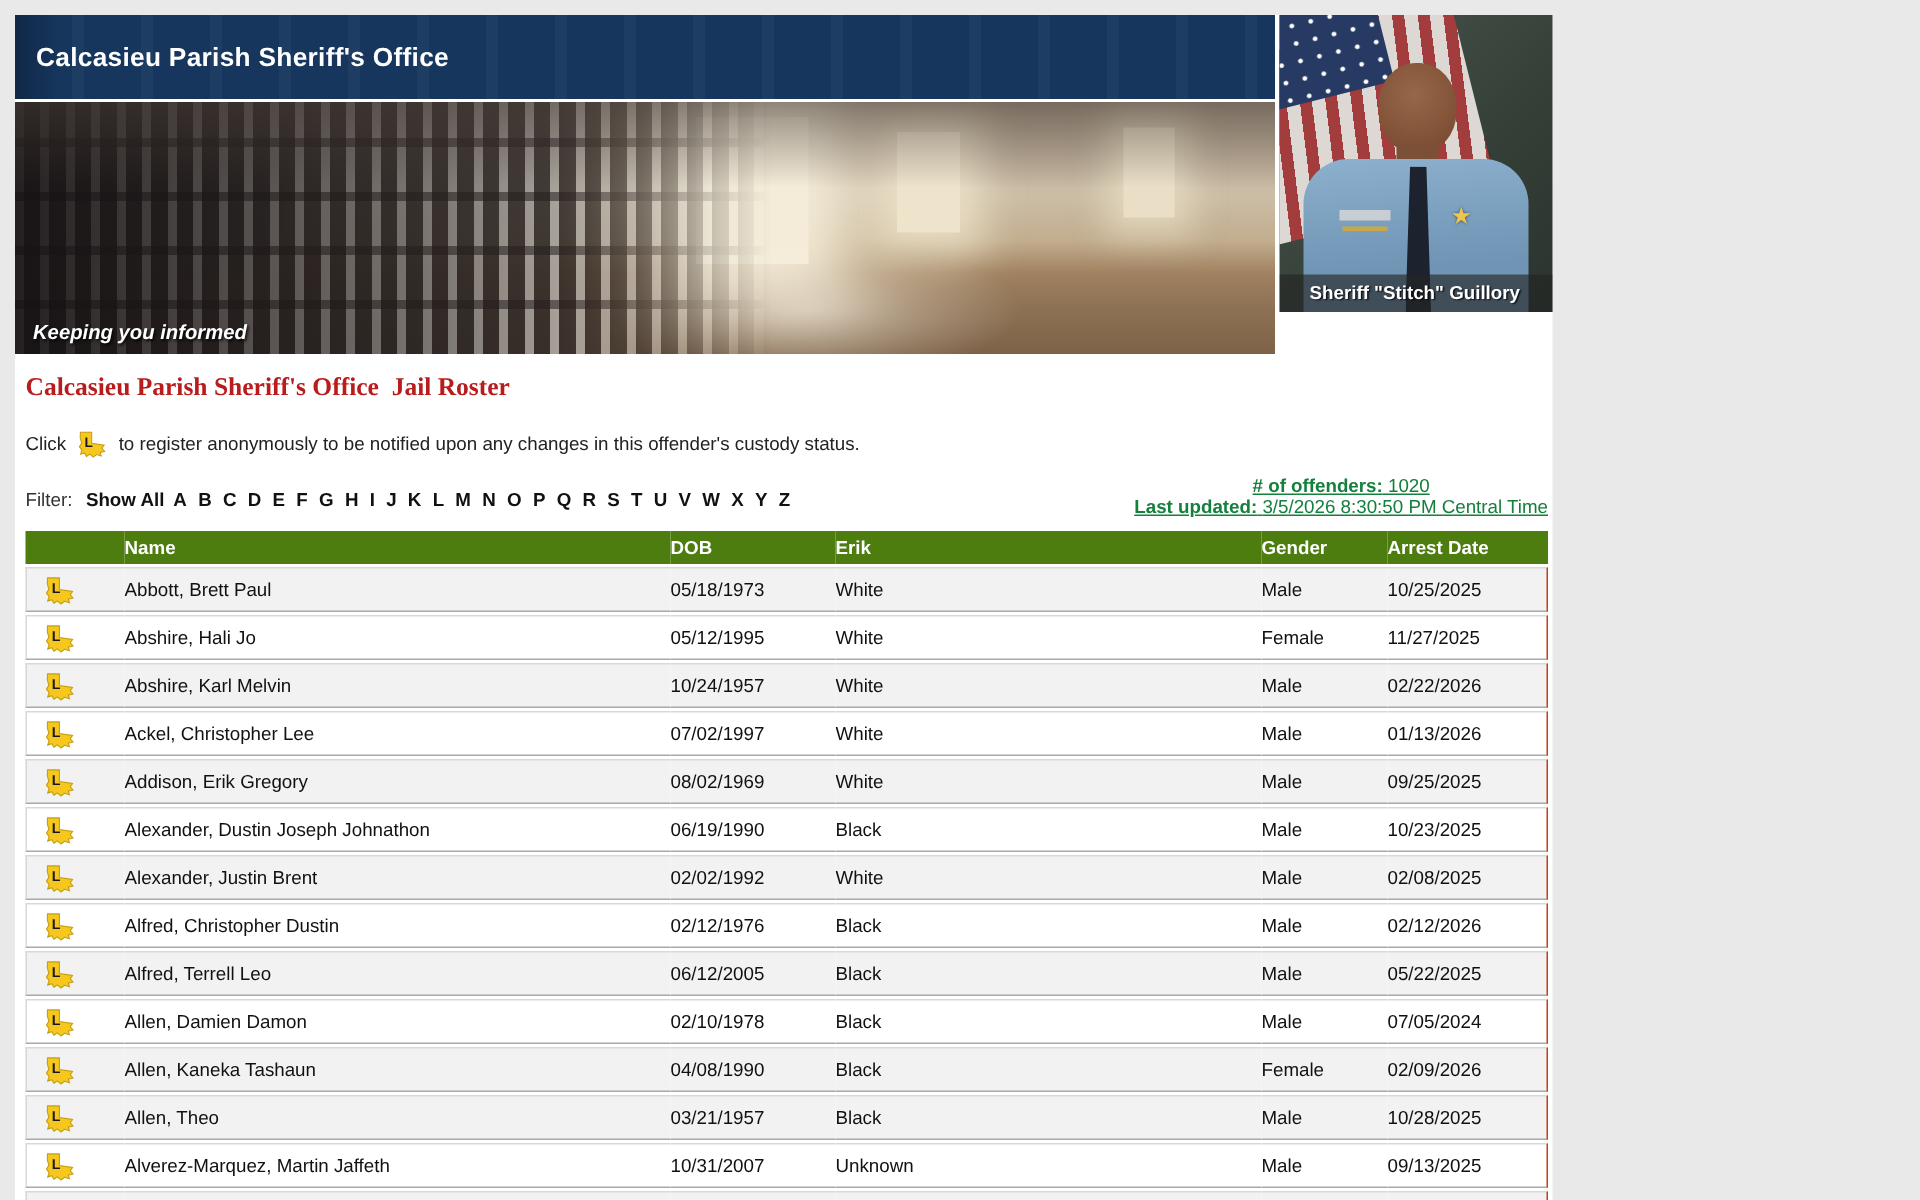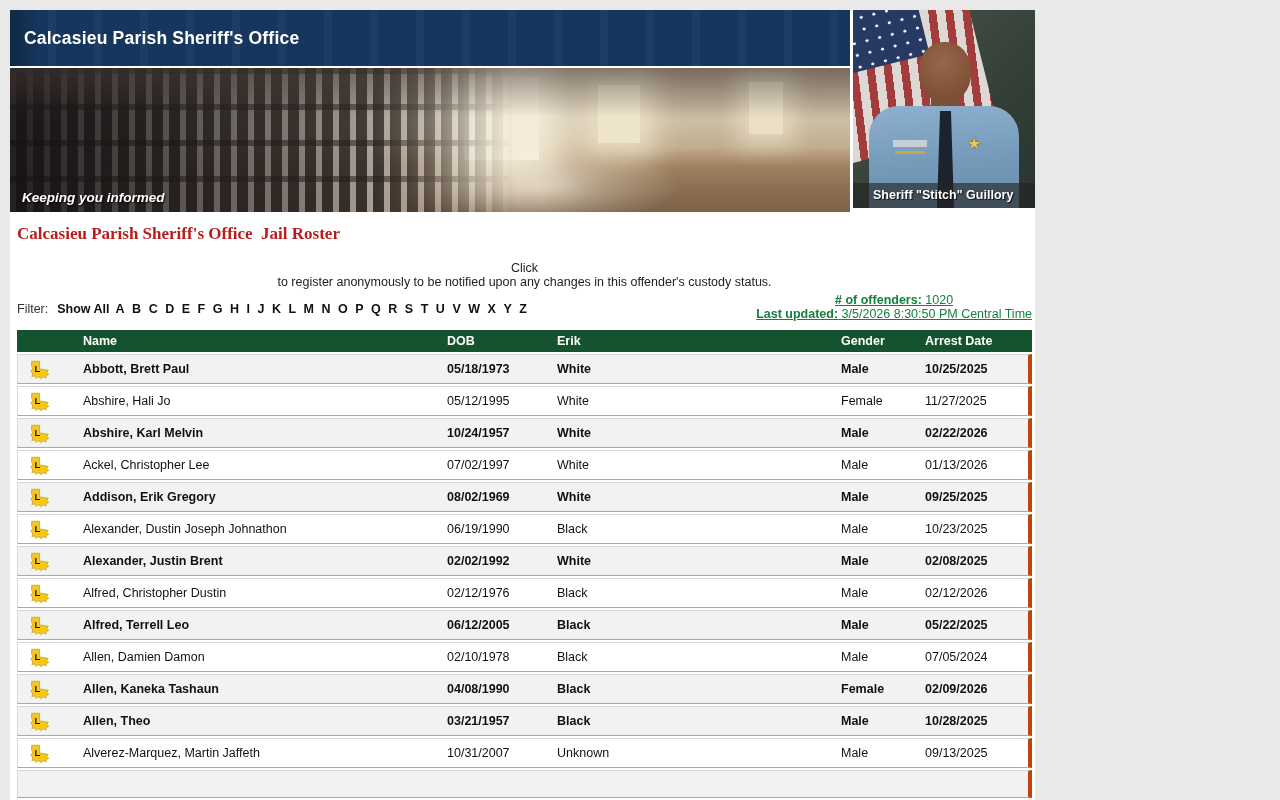--- a/index.html
+++ b/index.html
@@ -26,21 +26,21 @@
   .navy-bar::after {
     content: ""; position: absolute; inset: 0;
     background: repeating-linear-gradient(90deg, transparent 0 38px, rgba(255,255,255,0.035) 38px 46px),
                 linear-gradient(to right, rgba(0,0,0,0.25) 0, transparent 30px);
     pointer-events: none;
   }
   .site-title { color: #fff; font-size: 17.5px; font-weight: bold; letter-spacing: .2px; position: relative; z-index: 1; }
   .banner-gap { height: 2px; background: #fff; }
   
   .jail-photo {
-    height: 144px; position: relative; overflow: hidden;
+    height: 168px; position: relative; overflow: hidden;
     background: linear-gradient(to bottom, #b5a58f 0%, #cbbda6 38%, #c2ad8e 55%, #a08260 68%, #8d7154 82%, #7d6248 100%);
   }
   .ceil-shadow { position: absolute; top: 0; left: 0; right: 0; height: 34%;
     background: linear-gradient(to bottom, rgba(70,60,55,0.55), transparent); }
   .window-glow-1 { position: absolute; left: 54%; top: 6%; width: 9%; height: 58%;
     background: #f4ecd8; box-shadow: 0 0 45px 28px rgba(246,238,218,0.95); }
   .window-glow-2 { position: absolute; left: 70%; top: 12%; width: 5%; height: 40%;
     background: #eee4cc; box-shadow: 0 0 28px 16px rgba(240,230,205,0.8); }
   .window-glow-3 { position: absolute; left: 88%; top: 10%; width: 4%; height: 36%;
     background: #eadfc6; box-shadow: 0 0 22px 12px rgba(235,225,200,0.7); }
@@ -93,47 +93,47 @@
     background: rgba(35,35,35,0.62); color: #fff; font-size: 12.5px; font-weight: bold;
     line-height: 25px; padding-left: 20px; text-shadow: 1px 1px 1px rgba(0,0,0,0.8); }
   
   .content { padding: 0 3px 0 7px; }
   .page-title {
     margin-top: 12px;
     font-family: "Liberation Serif", serif;
     font-size: 17px; font-weight: bold; color: #b91c1c;
     white-space: pre-wrap;
   }
-  .register-note { margin-top: 17px; font-size: 12.5px; color: #222; display: flex; align-items: center; height: 22px; flex-direction: column; }
+  .register-note { margin-top: 17px; font-size: 12.5px; color: #222; display: flex; align-items: center; height: 22px; }
   .register-note .la-icon { margin: 0 7px; }
   .meta-row { margin-top: 8px; display: flex; justify-content: space-between; align-items: flex-end; height: 30px; gap: 41px; }
   .filter-bar { font-size: 12.5px; color: #333; padding-bottom: 5px; }
   .filter-show-all { font-weight: bold; color: #111; margin: 0 6px 0 9px; text-decoration: none; cursor: pointer; }
   .filter-letter { font-weight: bold; color: #111; margin-right: 7.5px; text-decoration: none; cursor: pointer; display: inline-block; }
   .update-info { text-align: center; font-size: 12.5px; line-height: 14px; color: #15803d; text-decoration: underline; }
   .update-info b { font-weight: bold; }
   
   table.roster {
     margin-top: 7px; width: 1015px;
     border-collapse: separate; border-spacing: 0 2px;
     table-layout: fixed; font-size: 12.5px;
   }
   table.roster thead th {
-    background: #14532d; color: #fff; font-weight: bold; text-align: left;
+    background: #4d7c0f; color: #fff; font-weight: bold; text-align: left;
     height: 22px; line-height: 22px; padding: 0; overflow: hidden;
   }
   table.roster td {
     height: 28px; line-height: 28px; padding: 0;
     background: #fff; color: #111;
     border-top: 1px solid #d8d8d8; border-bottom: 1px solid #a8a8a8;
     overflow: hidden; white-space: nowrap;
   }
   table.roster td:first-child { border-left: 1px solid #d8d8d8; padding-left: 11px; }
-  table.roster td:last-child  { border-right: 4px solid #c2410c; }
-  table.roster tr.odd td { background: #f2f2f2; font-weight: bold; }
+  table.roster td:last-child  { border-right: 1px solid #c2410c; }
+  table.roster tr.odd td { background: #f2f2f2; }
   .la-icon { display: inline-block; vertical-align: middle; }
   .icon-cell .la-icon { cursor: pointer; }
 </style>
 </head>
 <body>
 
 <svg width="0" height="0" style="position:absolute">
   <defs>
     <g id="la-shape">
       <path d="M3 1.5 L12.5 1.5 L12.5 10.8 L23 12.4 L21.2 15 L23.4 17.6 L19.6 18.5 L20.6 21.4 L16.6 20.2 L13.8 22.4 L11 19.9 L8.2 21.8 L6.4 18.9 L3.2 20 L4.3 16.5 L2.2 13.6 L4.1 10.6 L2.9 6.4 Z" fill="#f6c81e" stroke="#c79c10" stroke-width="0.9"></path>

